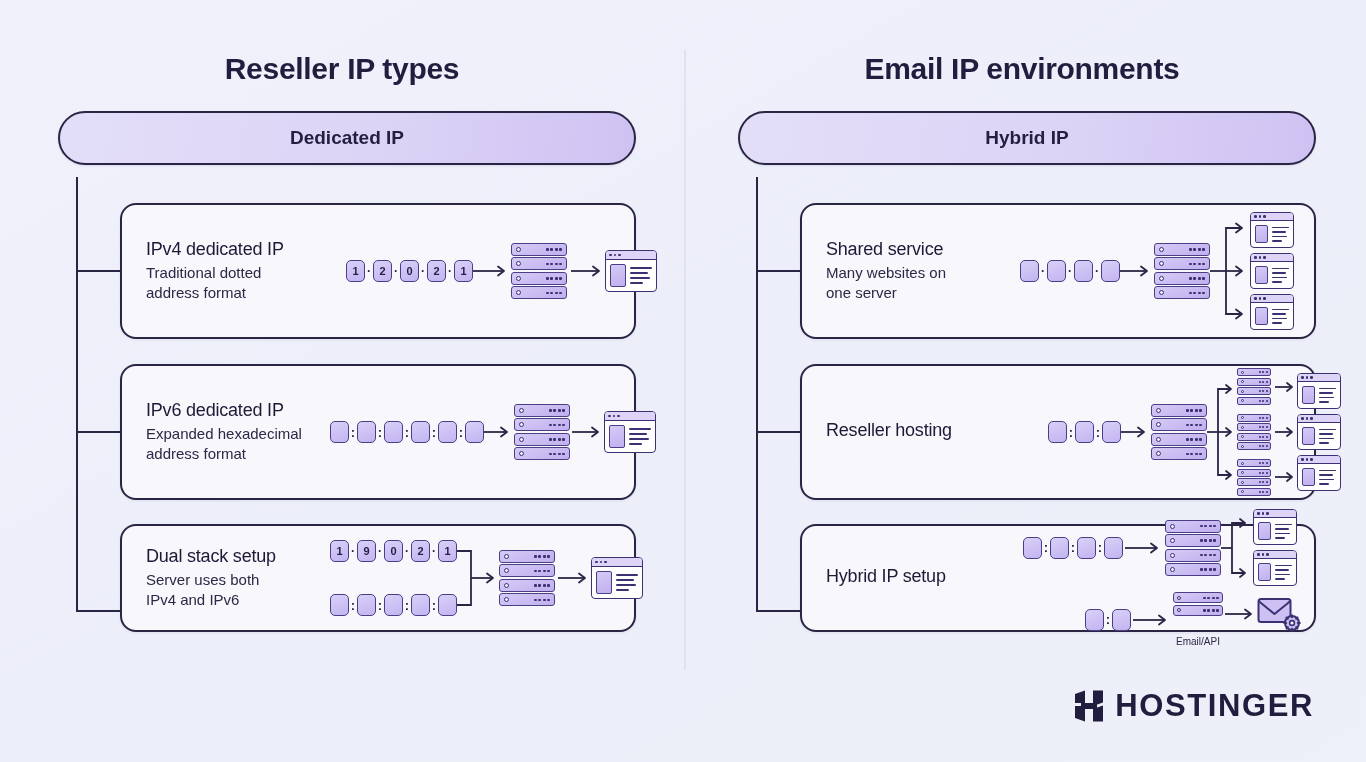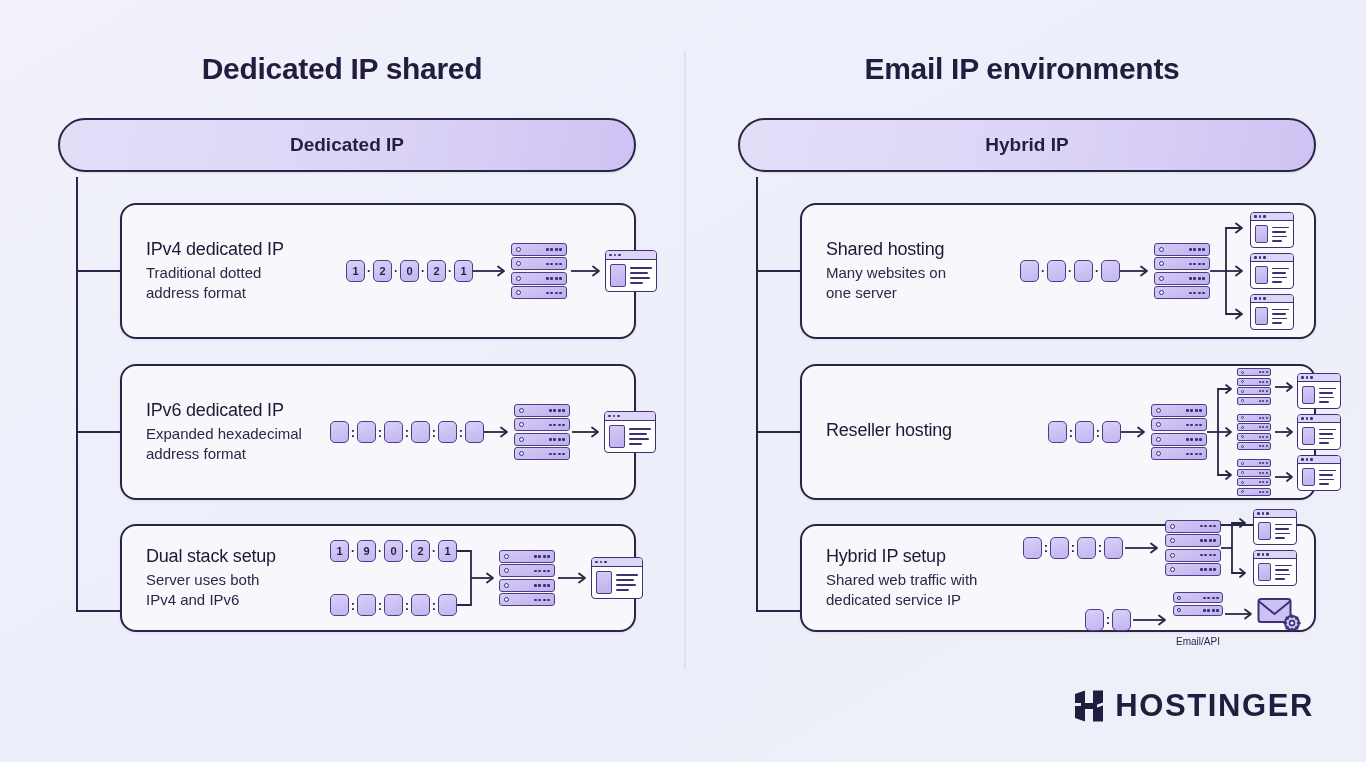--- a/index.html
+++ b/index.html
@@ -44,21 +44,21 @@
     text-align: center;
     font-size: 30px;
     font-weight: bold;
     letter-spacing: -0.3px;
     color: #211d3e;
   }
 
   
   .header-pill {
     position: absolute;
-    top: 118px;
+    top: 111px;
     left: 16px;
     width: 578px;
     height: 54px;
     border: 2px solid #2b2545;
     border-radius: 27px;
     background: linear-gradient(100deg, #e3def8 0%, #dcd4f6 55%, #cfc2f3 100%);
     display: flex;
     align-items: center;
     justify-content: center;
     font-size: 19px;
@@ -294,21 +294,21 @@
 </style>
 </head>
 <body>
 
 <div class="canvas">
 
   <div class="divider"></div>
 
   <div class="column left">
 
-    <div class="col-title">Dedicated IP shared</div>
+    <div class="col-title">Reseller IP types</div>
 
     <div class="header-pill">
       <span>Dedicated IP</span>
     </div>
 
     <div class="tree-trunk"></div>
     <div class="tree-branch" style="top:270px"></div>
     <div class="tree-branch" style="top:431px"></div>
     <div class="tree-branch" style="top:610px"></div>
 
@@ -583,21 +583,21 @@
       <span>Hybrid IP</span>
     </div>
 
     <div class="tree-trunk"></div>
     <div class="tree-branch" style="top:270px"></div>
     <div class="tree-branch" style="top:431px"></div>
     <div class="tree-branch" style="top:610px"></div>
 
     <div class="card c1">
       <div class="card-text">
-        <div class="card-title">Shared hosting</div>
+        <div class="card-title">Shared service</div>
         <div class="card-desc">Many websites on<br>one server</div>
       </div>
       <div class="card-visual" style="width:290px;right:4px">
         <div class="ip-row">
           <span class="ip-box"></span>
           <span class="ip-sep">·</span>
           <span class="ip-box"></span>
           <span class="ip-sep">·</span>
           <span class="ip-box"></span>
           <span class="ip-sep">·</span>
@@ -937,21 +937,20 @@
                 </div>
               </div>
           </div>
         </div>
       </div>
     </div>
 
     <div class="card c3">
       <div class="card-text" style="width:215px">
         <div class="card-title">Hybrid IP setup</div>
-        <div class="card-desc">Shared web traffic with<br>dedicated service IP</div>
       </div>
       <div class="card-visual" style="width:285px;right:6px;flex-direction:column;justify-content:center;gap:6px;align-items:flex-start">
 
         <div style="display:flex;align-items:center">
           <div class="ip-row">
             <span class="ip-box"></span>
             <span class="ip-sep colon">:</span>
             <span class="ip-box"></span>
             <span class="ip-sep colon">:</span>
             <span class="ip-box"></span>

